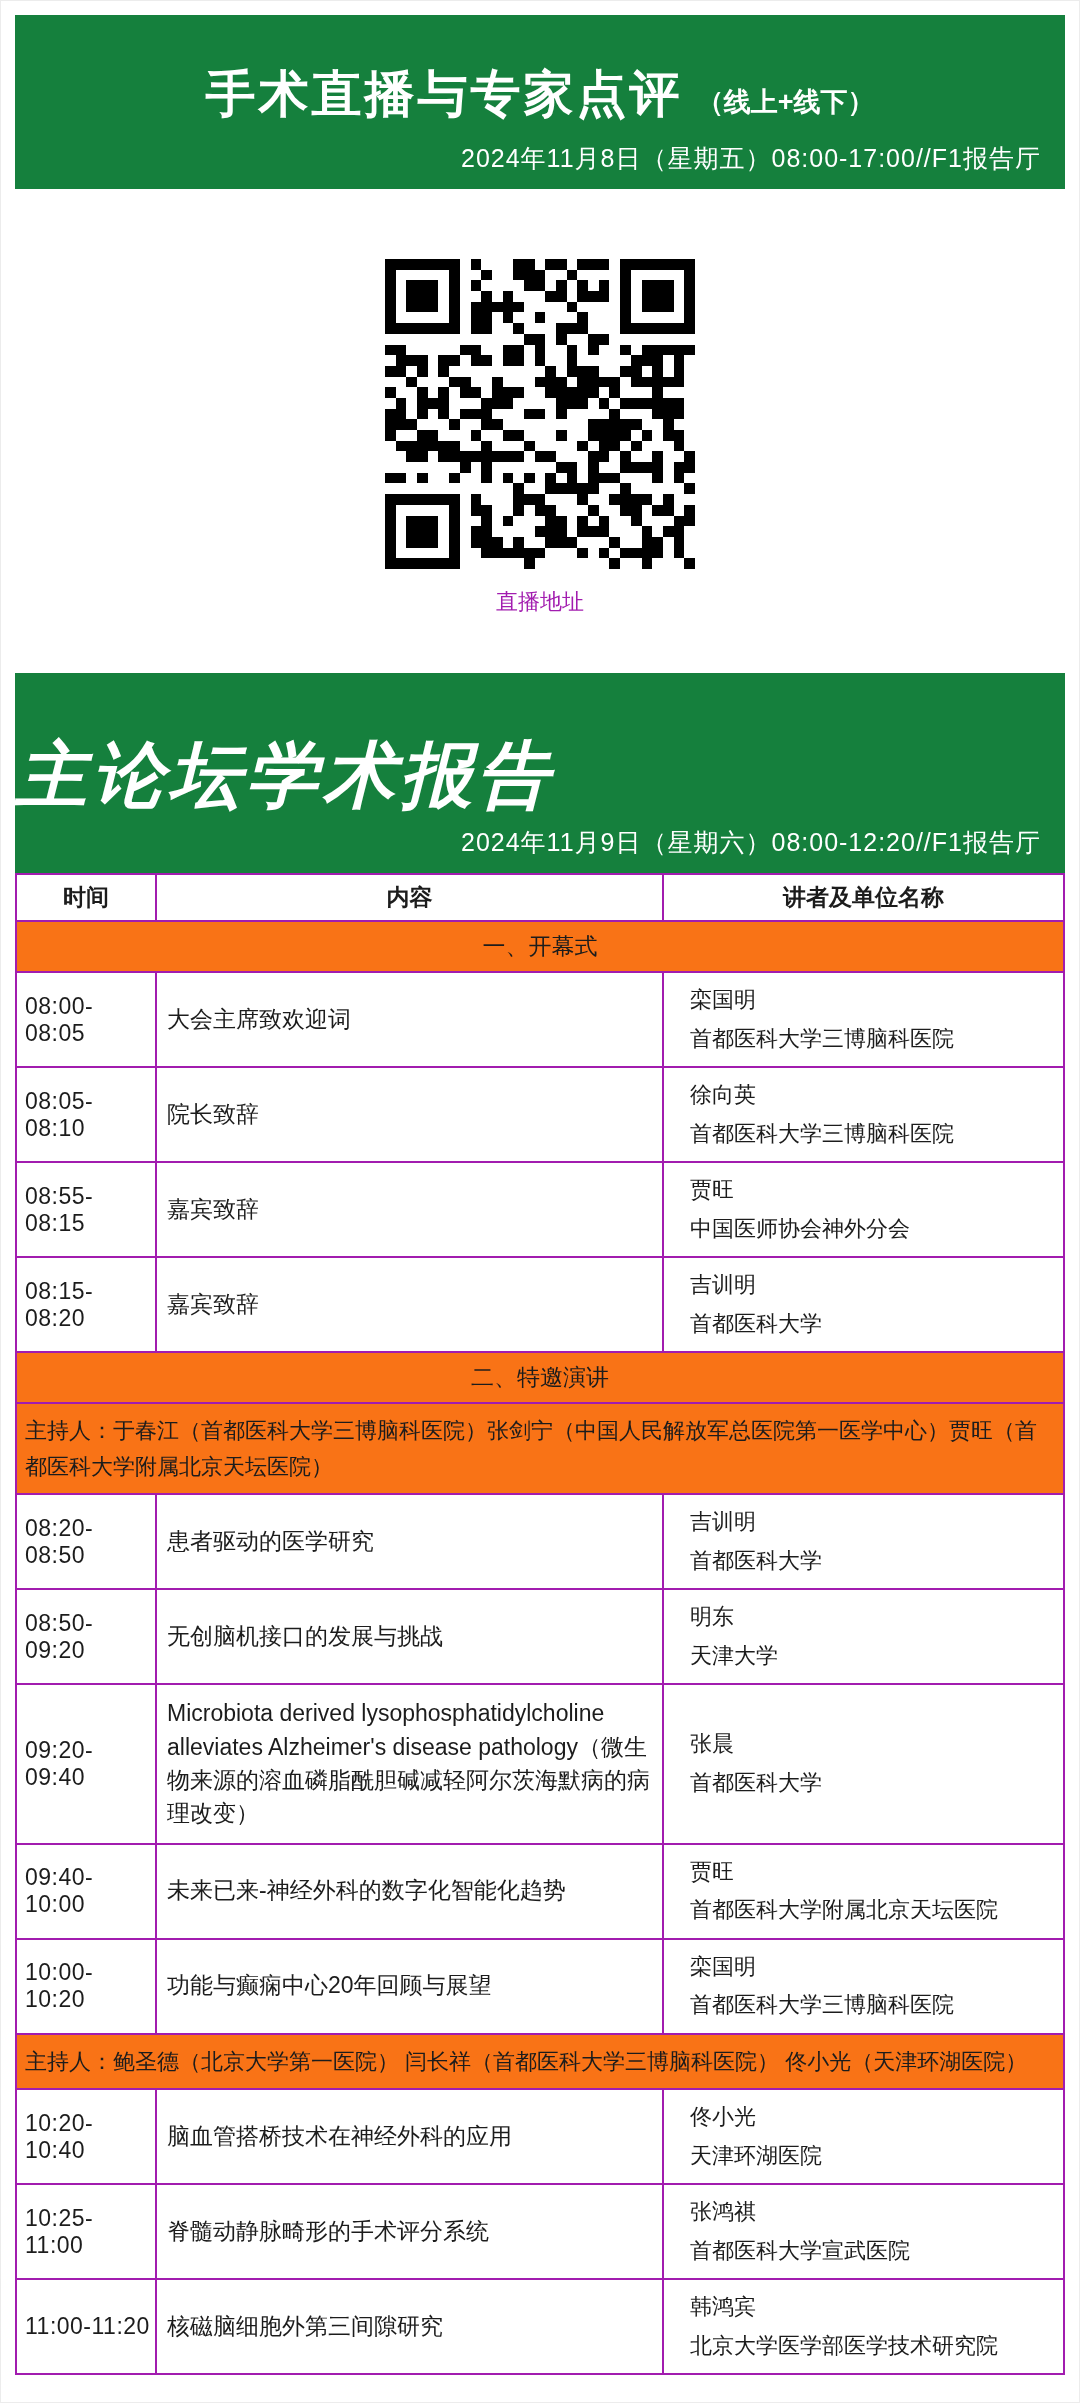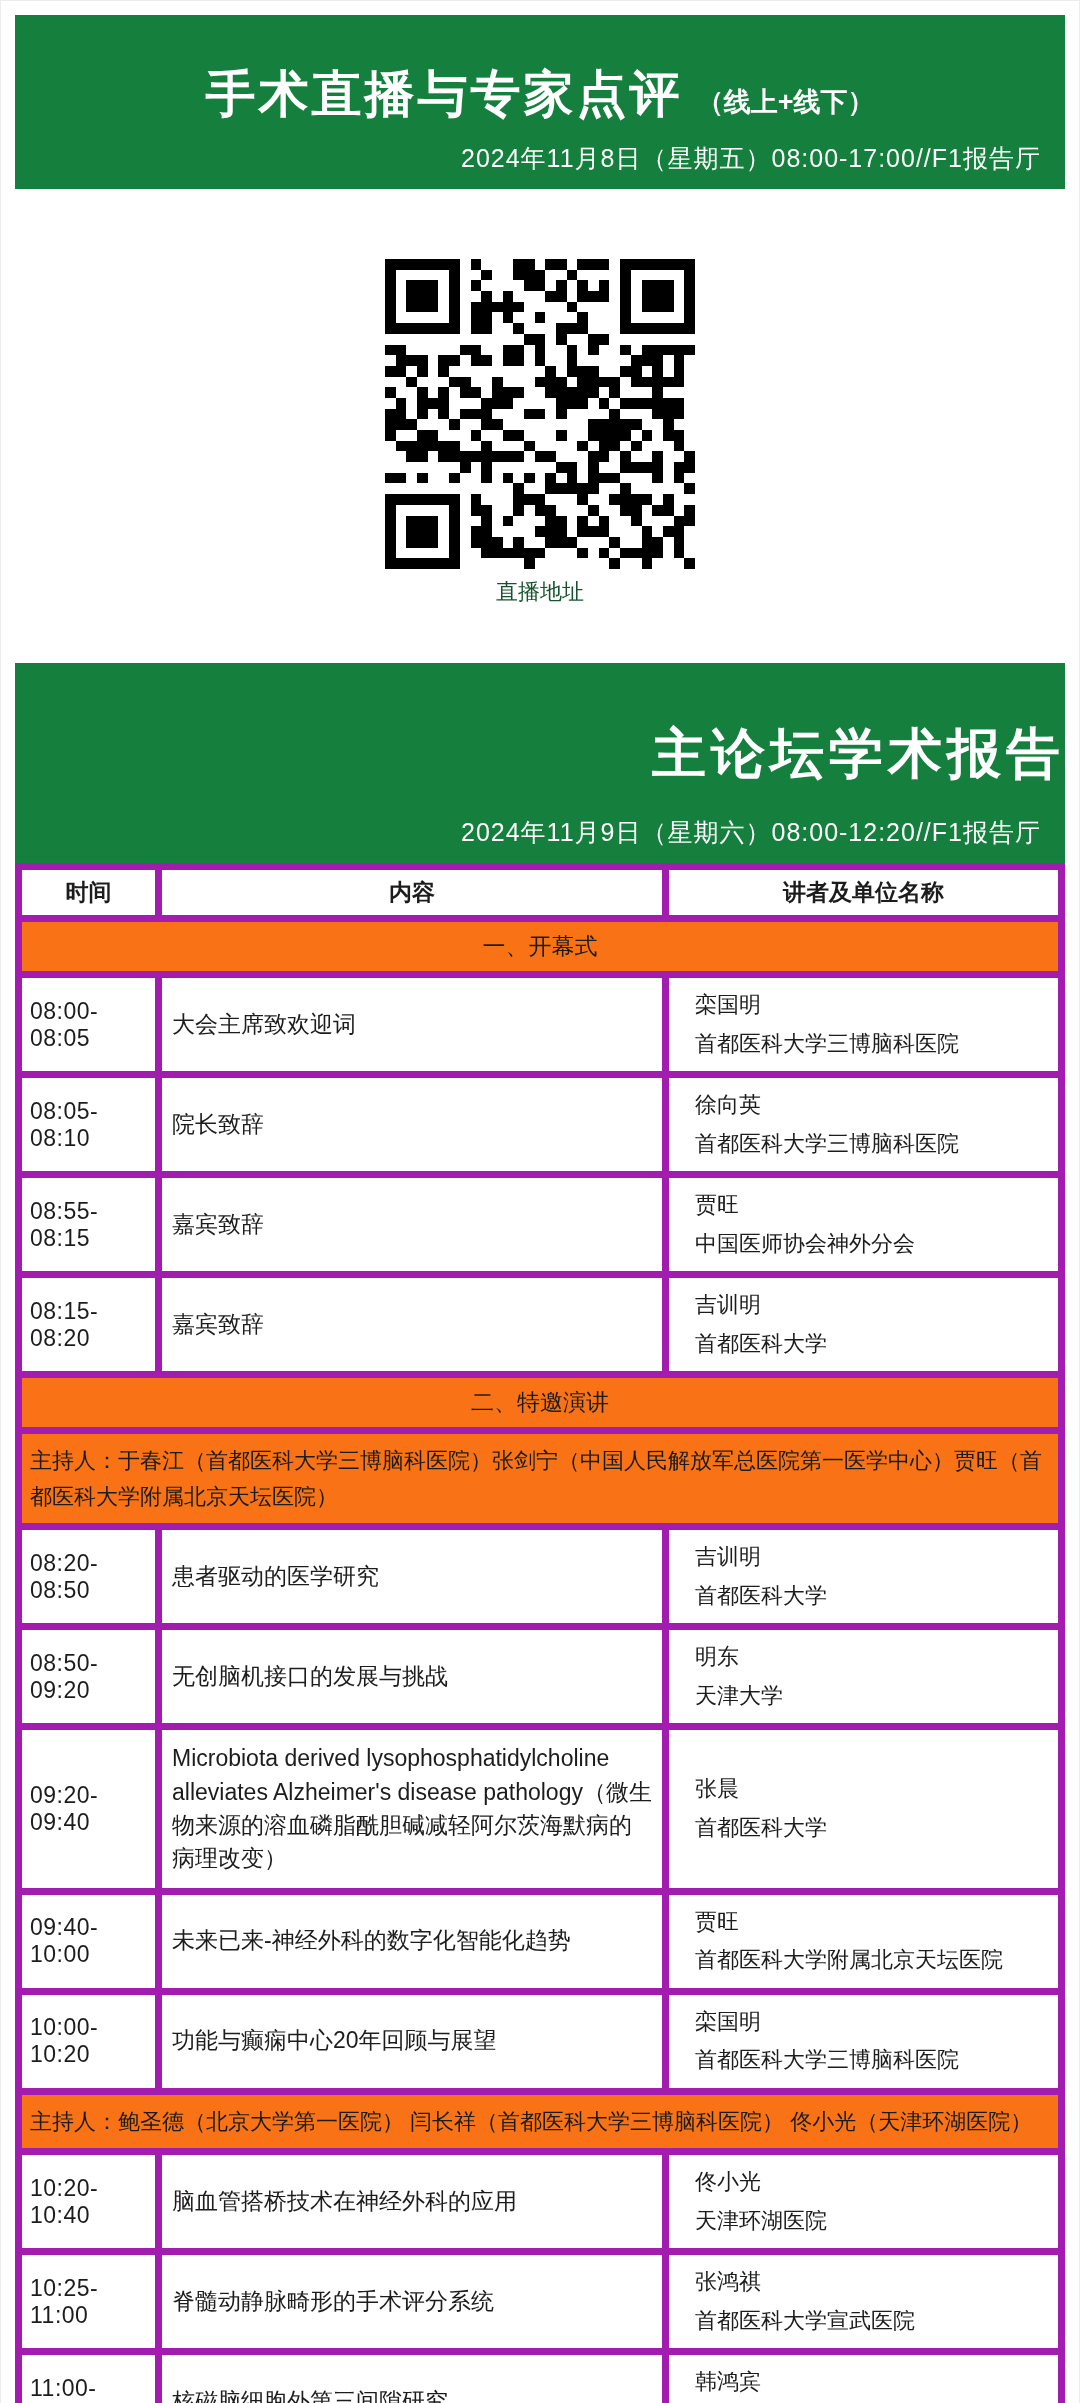--- a/index.html
+++ b/index.html
@@ -27,35 +27,36 @@
   .banner1-subtitle { font-size: 27px; font-weight: bold; margin-left: 10px; }
   .banner-datetime {
     position: absolute;
     right: 24px;
     bottom: 14px;
     font-size: 25px;
     letter-spacing: 1px;
   }
   .qr-section { text-align: center; padding: 70px 0 56px; }
   .qr { width: 310px; height: 310px; display: inline-block; shape-rendering: crispEdges; }
-  .qr-caption { margin-top: 4px; font-size: 22px; color: #14532d; }
+  .qr-caption { margin-top: 14px; font-size: 22px; color: #a21caf; }
   .banner2 { height: 200px; }
   .banner2-title {
-    text-align: right;
-    font-size: 54px;
+    text-align: left;
+    font-size: 72px;
     font-weight: bold;
     letter-spacing: 5px;
     padding-top: 55px;
+    font-style: italic;
   }
   table.schedule {
     width: 100%;
     border-collapse: collapse;
     table-layout: fixed;
   }
-  .schedule th, .schedule td { border: 7px solid #a21caf; }
+  .schedule th, .schedule td { border: 2px solid #a21caf; }
   .schedule thead th {
     font-size: 23px;
     font-weight: 600;
     text-align: center;
     padding: 7px 4px;
     background: #ffffff;
   }
   .section-row td, .moderator-row td {
     background: #f97316;
     font-size: 23px;

